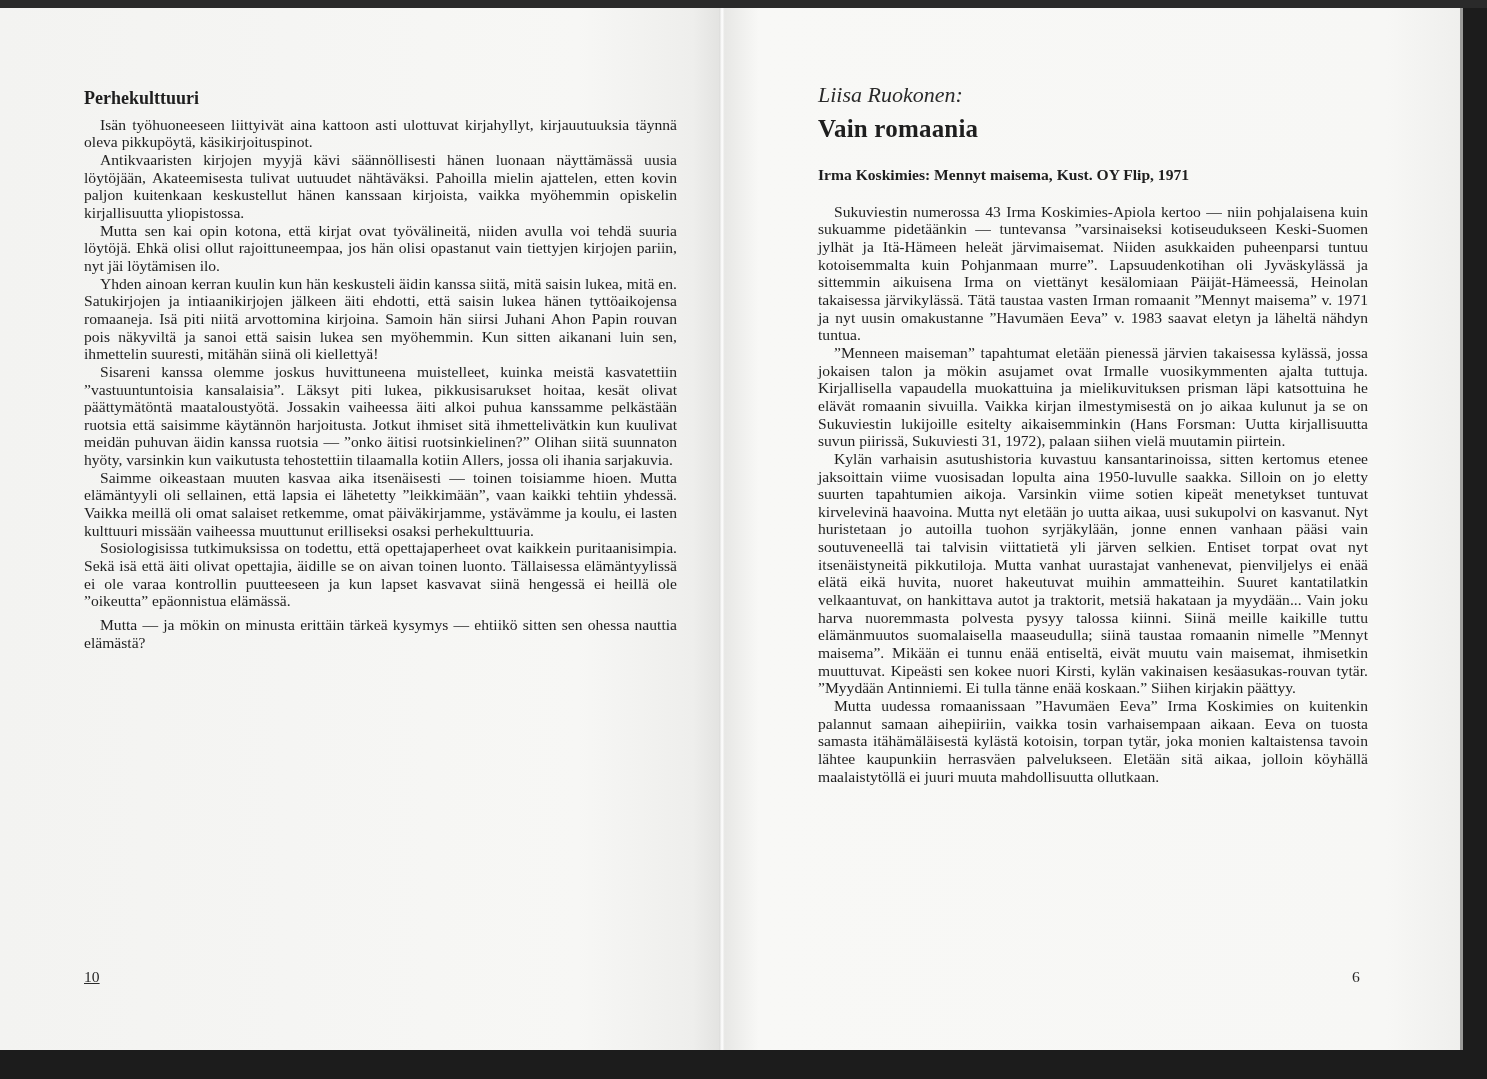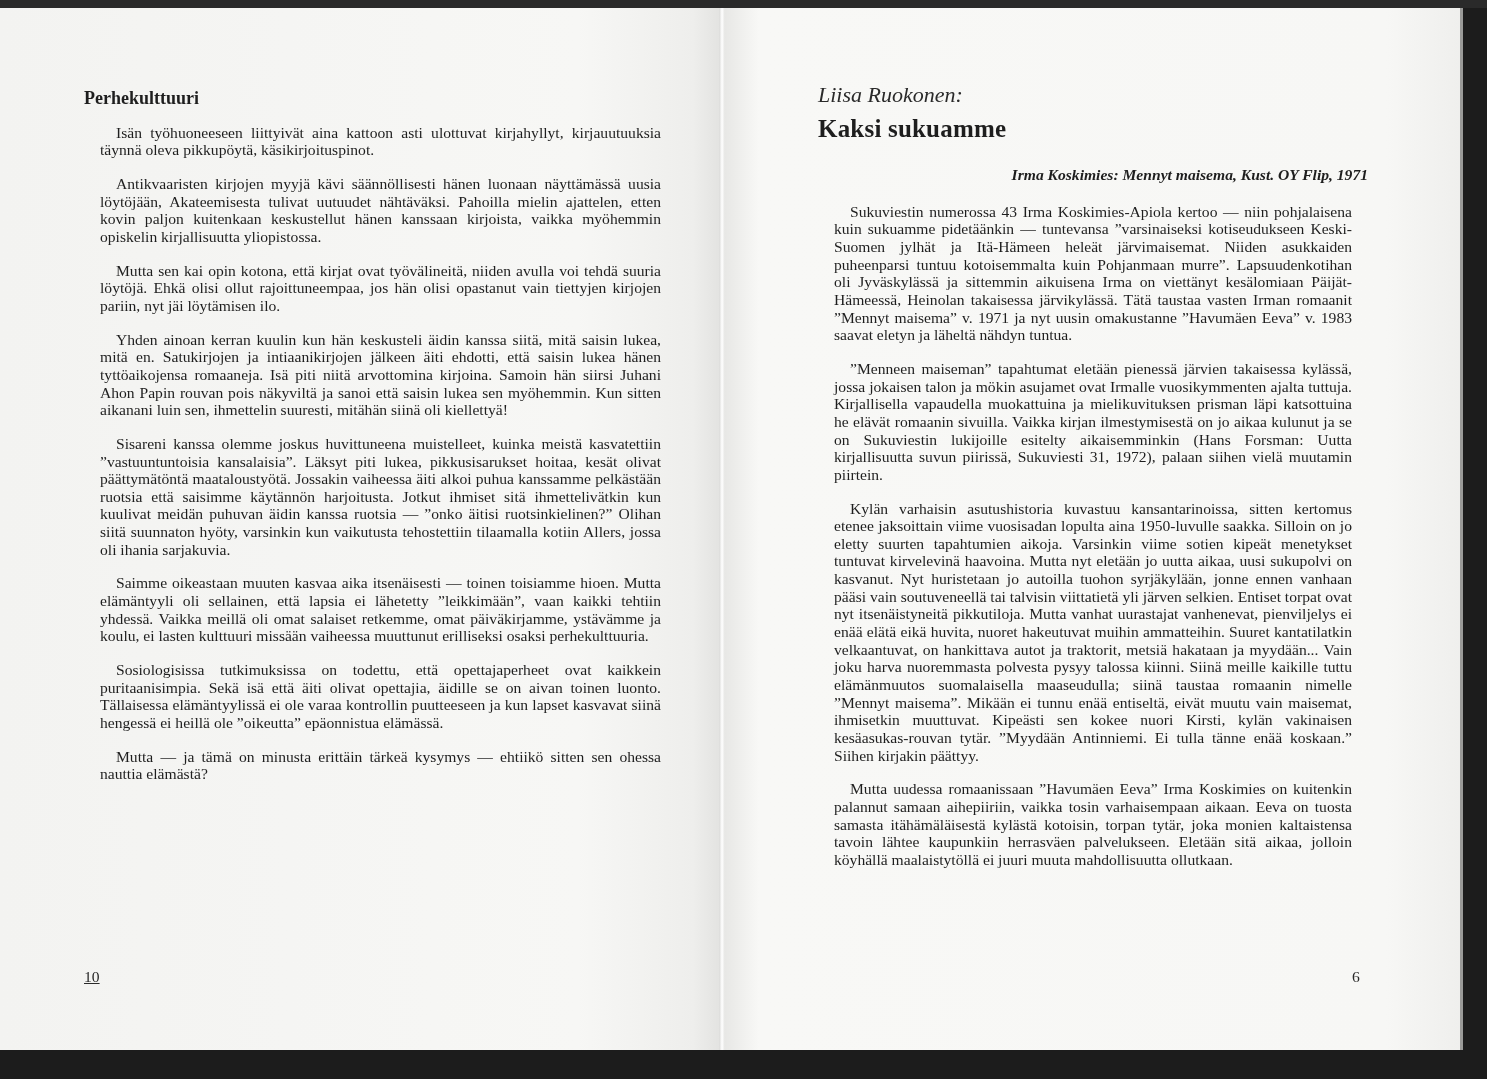--- a/index.html
+++ b/index.html
@@ -21,27 +21,27 @@
     background: linear-gradient(to right, #e6e6e4 0%, #f8f8f6 5%, #f7f7f5 90%, #efefed 100%);
     box-shadow: 3px 0 0 #9a9a98; }
   .spine { position: absolute; left: 719px; top: 8px; width: 6px; height: 1042px;
     background: linear-gradient(to right, #d8d8d6, #ffffff, #e4e4e2); }
 
   .text-block { position: absolute; font-size: 15.6px; line-height: 17.65px; text-align: justify; }
   .left-text { left: 84px; top: 90px; width: 593px; }
   .right-text { left: 818px; top: 86px; width: 550px; }
 
   .section-heading { font-weight: bold; font-size: 18px; margin: 0 0 8px 0; }
-  .para { margin: 16px; text-indent: 16px; }
+  .para { margin: 0; text-indent: 16px; }
   .para + .para { margin-top: 0; }
   .left-text .para.last { margin-top: 6px; }
 
   .author { font-style: italic; font-size: 22px; margin: 0 0 10px 0; color: #2a2a2a; }
   .title { font-weight: bold; font-size: 25px; line-height: 30px; margin: 0 0 22px 0; letter-spacing: 0.2px; }
-  .sub { font-weight: bold; font-size: 15.6px; line-height: 18px; margin: 0; text-align: right; font-style: italic; }
+  .sub { font-weight: bold; font-size: 15.6px; line-height: 18px; margin: 0; text-align: left; }
   .sub-wrap { margin-bottom: 19px; }
 
   .page-number { position: absolute; top: 968px; font-size: 15.6px; color: #2a2a2a; }
   .pn-left { left: 84px; text-decoration: underline; }
   .pn-right { left: 1352px; }
 </style>
 </head>
 <body>
 
 <div class="top-strip"></div>
@@ -52,26 +52,26 @@
 
 <div class="text-block left-text">
   <p class="section-heading">Perhekulttuuri</p>
   <p class="para">Isän työhuoneeseen liittyivät aina kattoon asti ulottuvat kirjahyllyt, kirjauutuuksia täynnä oleva pikkupöytä, käsikirjoituspinot.</p>
   <p class="para">Antikvaaristen kirjojen myyjä kävi säännöllisesti hänen luonaan näyttämässä uusia löytöjään, Akateemisesta tulivat uutuudet nähtäväksi. Pahoilla mielin ajattelen, etten kovin paljon kuitenkaan keskustellut hänen kanssaan kirjoista, vaikka myöhemmin opiskelin kirjallisuutta yliopistossa.</p>
   <p class="para">Mutta sen kai opin kotona, että kirjat ovat työvälineitä, niiden avulla voi tehdä suuria löytöjä. Ehkä olisi ollut rajoittuneempaa, jos hän olisi opastanut vain tiettyjen kirjojen pariin, nyt jäi löytämisen ilo.</p>
   <p class="para">Yhden ainoan kerran kuulin kun hän keskusteli äidin kanssa siitä, mitä saisin lukea, mitä en. Satukirjojen ja intiaanikirjojen jälkeen äiti ehdotti, että saisin lukea hänen tyttöaikojensa romaaneja. Isä piti niitä arvottomina kirjoina. Samoin hän siirsi Juhani Ahon Papin rouvan pois näkyviltä ja sanoi että saisin lukea sen myöhemmin. Kun sitten aikanani luin sen, ihmettelin suuresti, mitähän siinä oli kiellettyä!</p>
   <p class="para">Sisareni kanssa olemme joskus huvittuneena muistelleet, kuinka meistä kasvatettiin ”vastuuntuntoisia kansalaisia”. Läksyt piti lukea, pikkusisarukset hoitaa, kesät olivat päättymätöntä maataloustyötä. Jossakin vaiheessa äiti alkoi puhua kanssamme pelkästään ruotsia että saisimme käytännön harjoitusta. Jotkut ihmiset sitä ihmettelivätkin kun kuulivat meidän puhuvan äidin kanssa ruotsia — ”onko äitisi ruotsinkielinen?” Olihan siitä suunnaton hyöty, varsinkin kun vaikutusta tehostettiin tilaamalla kotiin Allers, jossa oli ihania sarjakuvia.</p>
   <p class="para">Saimme oikeastaan muuten kasvaa aika itsenäisesti — toinen toisiamme hioen. Mutta elämäntyyli oli sellainen, että lapsia ei lähetetty ”leikkimään”, vaan kaikki tehtiin yhdessä. Vaikka meillä oli omat salaiset retkemme, omat päiväkirjamme, ystävämme ja koulu, ei lasten kulttuuri missään vaiheessa muuttunut erilliseksi osaksi perhekulttuuria.</p>
   <p class="para">Sosiologisissa tutkimuksissa on todettu, että opettajaperheet ovat kaikkein puritaanisimpia. Sekä isä että äiti olivat opettajia, äidille se on aivan toinen luonto. Tällaisessa elämäntyylissä ei ole varaa kontrollin puutteeseen ja kun lapset kasvavat siinä hengessä ei heillä ole ”oikeutta” epäonnistua elämässä.</p>
-  <p class="para last">Mutta — ja tämä on minusta erittäin tärkeä kysymys — ehtiikö sitten sen ohessa nauttia elämästä?</p>
+  <p class="para last">Mutta — ja mökin on minusta erittäin tärkeä kysymys — ehtiikö sitten sen ohessa nauttia elämästä?</p>
 </div>
 
 <div class="text-block right-text">
   <p class="author">Liisa Ruokonen:</p>
-  <h1 class="title">Kaksi sukuamme</h1>
+  <h1 class="title">Vain romaania</h1>
   <div class="sub-wrap">
     <p class="sub">Irma Koskimies: Mennyt maisema, Kust. OY Flip, 1971</p>
   </div>
   <p class="para">Sukuviestin numerossa 43 Irma Koskimies-Apiola kertoo — niin pohjalaisena kuin sukuamme pidetäänkin — tuntevansa ”varsinaiseksi kotiseudukseen Keski-Suomen jylhät ja Itä-Hämeen heleät järvimaisemat. Niiden asukkaiden puheenparsi tuntuu kotoisemmalta kuin Pohjanmaan murre”. Lapsuudenkotihan oli Jyväskylässä ja sittemmin aikuisena Irma on viettänyt kesälomiaan Päijät-Hämeessä, Heinolan takaisessa järvikylässä. Tätä taustaa vasten Irman romaanit ”Mennyt maisema” v. 1971 ja nyt uusin omakustanne ”Havumäen Eeva” v. 1983 saavat eletyn ja läheltä nähdyn tuntua.</p>
   <p class="para">”Menneen maiseman” tapahtumat eletään pienessä järvien takaisessa kylässä, jossa jokaisen talon ja mökin asujamet ovat Irmalle vuosikymmenten ajalta tuttuja. Kirjallisella vapaudella muokattuina ja mielikuvituksen prisman läpi katsottuina he elävät romaanin sivuilla. Vaikka kirjan ilmestymisestä on jo aikaa kulunut ja se on Sukuviestin lukijoille esitelty aikaisemminkin (Hans Forsman: Uutta kirjallisuutta suvun piirissä, Sukuviesti 31, 1972), palaan siihen vielä muutamin piirtein.</p>
   <p class="para">Kylän varhaisin asutushistoria kuvastuu kansantarinoissa, sitten kertomus etenee jaksoittain viime vuosisadan lopulta aina 1950-luvulle saakka. Silloin on jo eletty suurten tapahtumien aikoja. Varsinkin viime sotien kipeät menetykset tuntuvat kirvelevinä haavoina. Mutta nyt eletään jo uutta aikaa, uusi sukupolvi on kasvanut. Nyt huristetaan jo autoilla tuohon syrjäkylään, jonne ennen vanhaan pääsi vain soutuveneellä tai talvisin viittatietä yli järven selkien. Entiset torpat ovat nyt itsenäistyneitä pikkutiloja. Mutta vanhat uurastajat vanhenevat, pienviljelys ei enää elätä eikä huvita, nuoret hakeutuvat muihin ammatteihin. Suuret kantatilatkin velkaantuvat, on hankittava autot ja traktorit, metsiä hakataan ja myydään... Vain joku harva nuoremmasta polvesta pysyy talossa kiinni. Siinä meille kaikille tuttu elämänmuutos suomalaisella maaseudulla; siinä taustaa romaanin nimelle ”Mennyt maisema”. Mikään ei tunnu enää entiseltä, eivät muutu vain maisemat, ihmisetkin muuttuvat. Kipeästi sen kokee nuori Kirsti, kylän vakinaisen kesäasukas-rouvan tytär. ”Myydään Antinniemi. Ei tulla tänne enää koskaan.” Siihen kirjakin päättyy.</p>
   <p class="para">Mutta uudessa romaanissaan ”Havumäen Eeva” Irma Koskimies on kuitenkin palannut samaan aihepiiriin, vaikka tosin varhaisempaan aikaan. Eeva on tuosta samasta itähämäläisestä kylästä kotoisin, torpan tytär, joka monien kaltaistensa tavoin lähtee kaupunkiin herrasväen palvelukseen. Eletään sitä aikaa, jolloin köyhällä maalaistytöllä ei juuri muuta mahdollisuutta ollutkaan.</p>
 </div>
 
 <div class="page-number pn-left">10</div>

